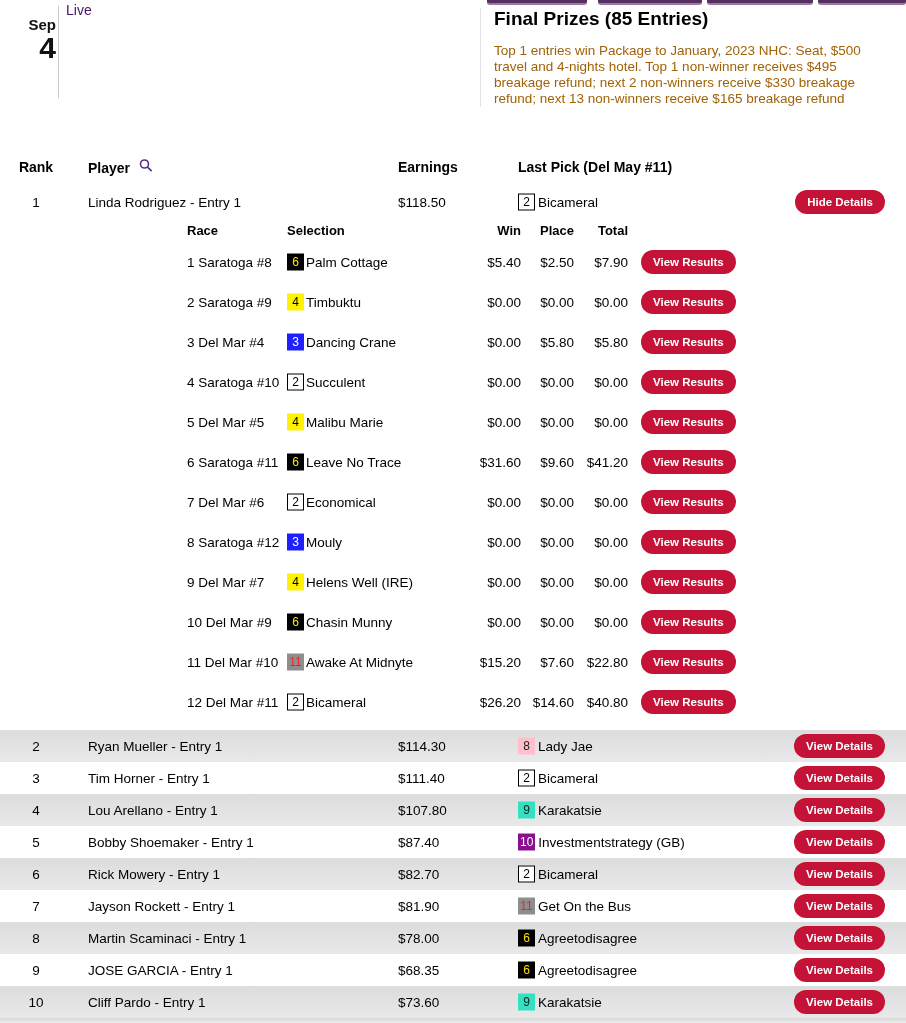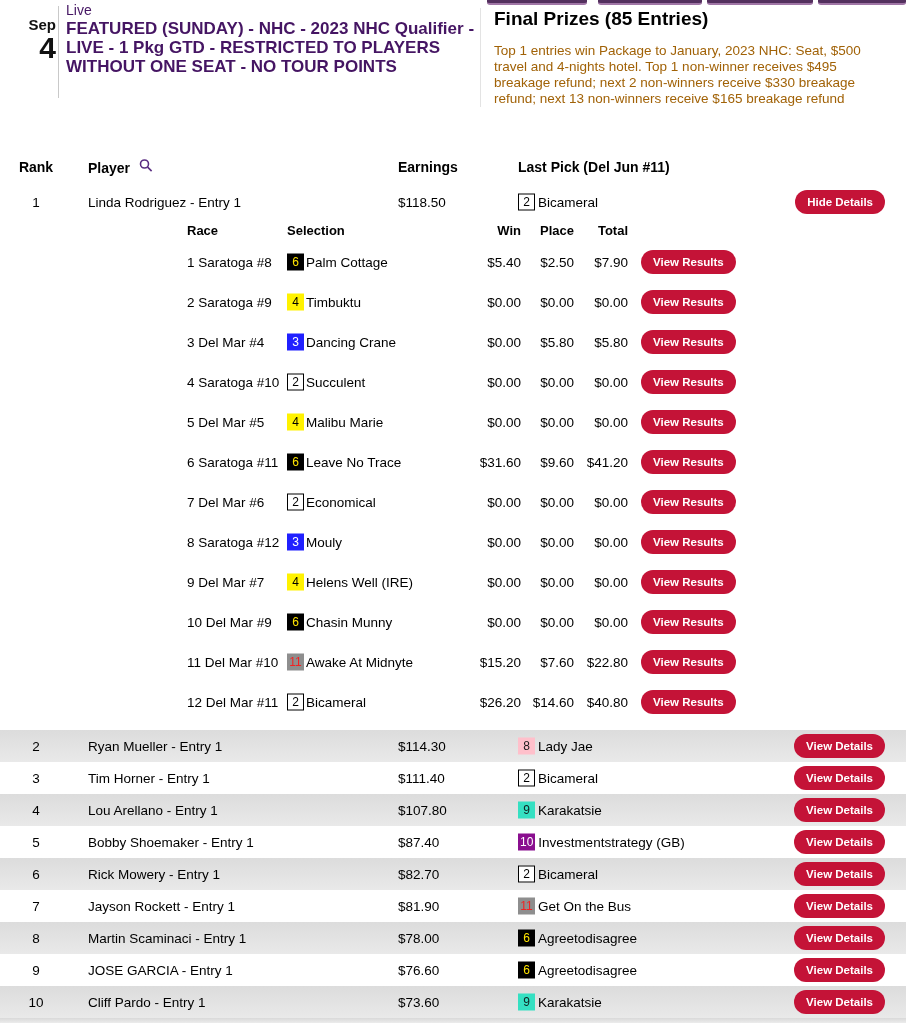--- a/index.html
+++ b/index.html
@@ -79,42 +79,41 @@
     <div class="top-tab tab4"></div>
 
     <div class="date-block">
       <div class="date-month">Sep</div>
       <div class="date-day">4</div>
     </div>
     <div class="v-divider"></div>
 
     <div class="event-block">
       <div class="live-label">Live</div>
-      <div class="event-title">FEATURED (SUNDAY) - NHC - 2023 NHC Qualifier - LIVE - 1 Pkg GTD - RESTRICTED TO PLAYERS WITHOUT ONE SEAT - NO TOUR POINTS</div>
     </div>
 
     <div class="prizes-block">
       <div class="prizes-title">Final Prizes (85 Entries)</div>
       <div class="prizes-desc">Top 1 entries win Package to January, 2023 NHC: Seat, $500 travel and 4-nights hotel. Top 1 non-winner receives $495 breakage refund; next 2 non-winners receive $330 breakage refund; next 13 non-winners receive $165 breakage refund</div>
     </div>
   </div>
 
   <div class="theader">
     <div class="cell c-rank">Rank</div>
     <div class="cell c-player">
       <span>Player</span>
       <span>
         <svg class="search-svg" viewBox="0 0 14 14">
           <circle cx="5.5" cy="5.5" r="4" fill="none" stroke="#5a2d82" stroke-width="1.6"></circle>
           <line x1="8.6" y1="8.6" x2="12.6" y2="12.6" stroke="#5a2d82" stroke-width="1.6"></line>
         </svg>
       </span>
     </div>
     <div class="cell c-earn">Earnings</div>
-    <div class="cell c-pick">Last Pick (Del Jun #11)</div>
+    <div class="cell c-pick">Last Pick (Del May #11)</div>
   </div>
 
   <div class="lrow">
     <div class="cell c-rank">1</div>
     <div class="cell c-player">Linda Rodriguez - Entry 1</div>
     <div class="cell c-earn">$118.50</div>
     <div class="cell c-pick">
       <span class="badge" style="background: rgb(255, 255, 255); color: rgb(0, 0, 0); border: 1px solid rgb(0, 0, 0);">2</span>
       <span>Bicameral</span>
     </div>
@@ -334,21 +333,21 @@
         <div class="cell c-earn">$78.00</div>
         <div class="cell c-pick">
           <span class="badge" style="background: rgb(0, 0, 0); color: rgb(255, 228, 0); border: none;">6</span>
           <span>Agreetodisagree</span>
         </div>
         <div class="cell c-btn"><button class="pill">View Details</button></div>
       </div>
       <div class="lrow">
         <div class="cell c-rank">9</div>
         <div class="cell c-player">JOSE GARCIA - Entry 1</div>
-        <div class="cell c-earn">$76.60</div>
+        <div class="cell c-earn">$68.35</div>
         <div class="cell c-pick">
           <span class="badge" style="background: rgb(0, 0, 0); color: rgb(255, 228, 0); border: none;">6</span>
           <span>Agreetodisagree</span>
         </div>
         <div class="cell c-btn"><button class="pill">View Details</button></div>
       </div>
       <div class="lrow stripe-gray">
         <div class="cell c-rank">10</div>
         <div class="cell c-player">Cliff Pardo - Entry 1</div>
         <div class="cell c-earn">$73.60</div>

